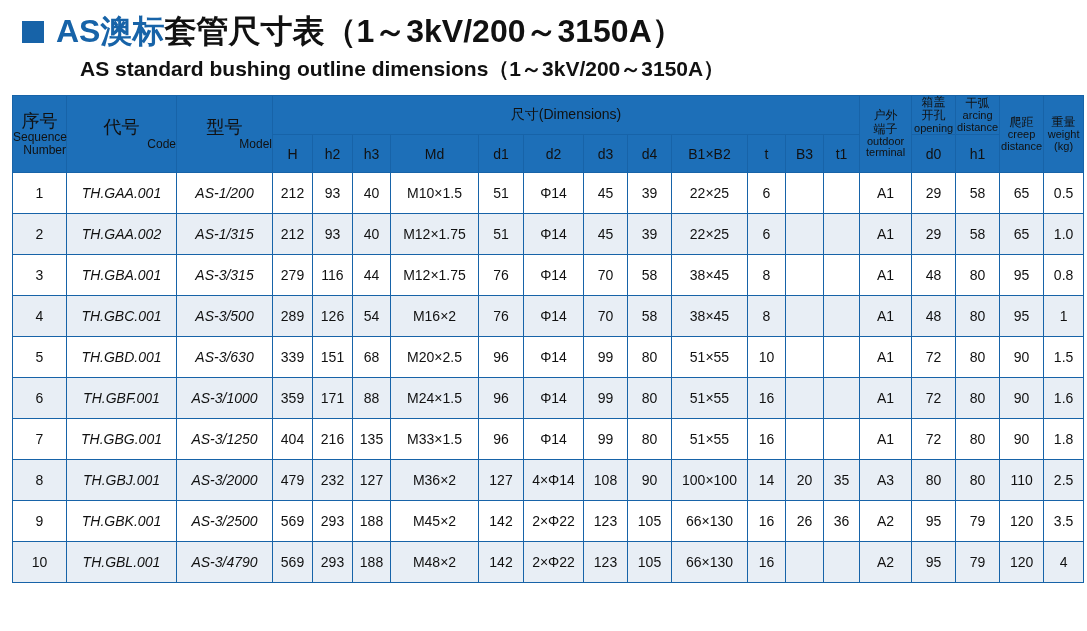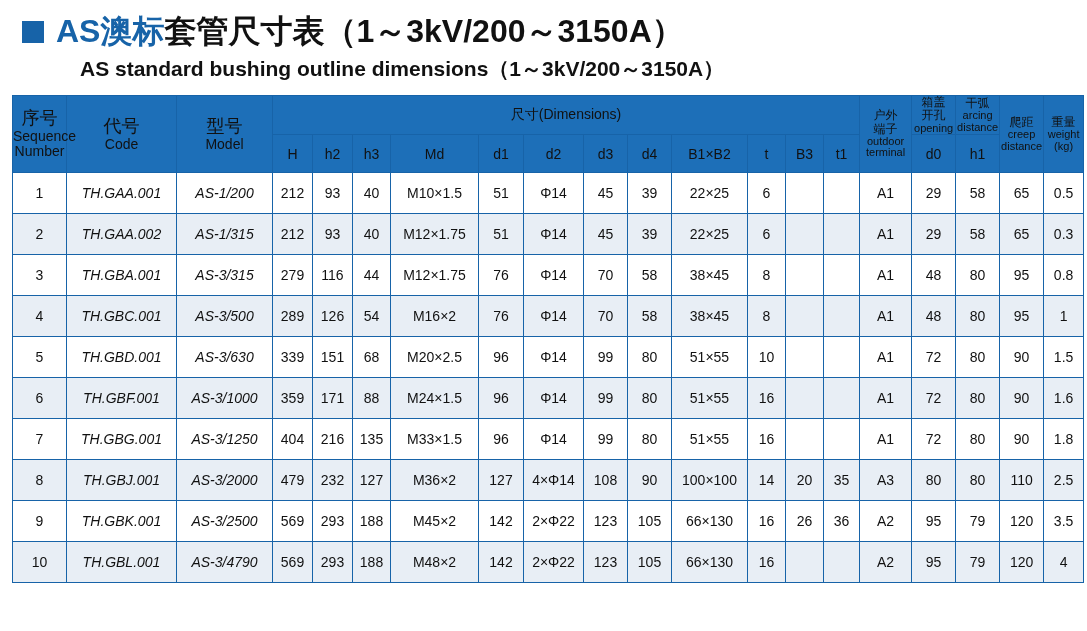--- a/index.html
+++ b/index.html
@@ -74,23 +74,24 @@
     background: #1d6fb8;
     color: #ffffff;
     font-weight: normal;
   }
   .hdr-cn {
     font-size: 18px;
     display: block;
     line-height: 1.15;
   }
   .hdr-en {
-    font-size: 14px;
+    font-size: 12px;
     display: block;
     line-height: 1.1;
+    text-align: right;
   }
   .hdr-dim {
     font-size: 17px;
   }
   .hdr-small-cn {
     font-size: 12px;
     display: block;
     line-height: 1.1;
   }
   .hdr-small-en {
@@ -248,21 +249,21 @@
         <td>45</td>
         <td>39</td>
         <td>22×25</td>
         <td>6</td>
         <td></td>
         <td></td>
         <td>A1</td>
         <td>29</td>
         <td>58</td>
         <td>65</td>
-        <td>0.3</td>
+        <td>1.0</td>
       </tr>
       <tr class="odd">
         <td>3</td>
         <td class="code">TH.GBA.001</td>
         <td class="model">AS-3/315</td>
         <td>279</td>
         <td>116</td>
         <td>44</td>
         <td>M12×1.75</td>
         <td>76</td>

